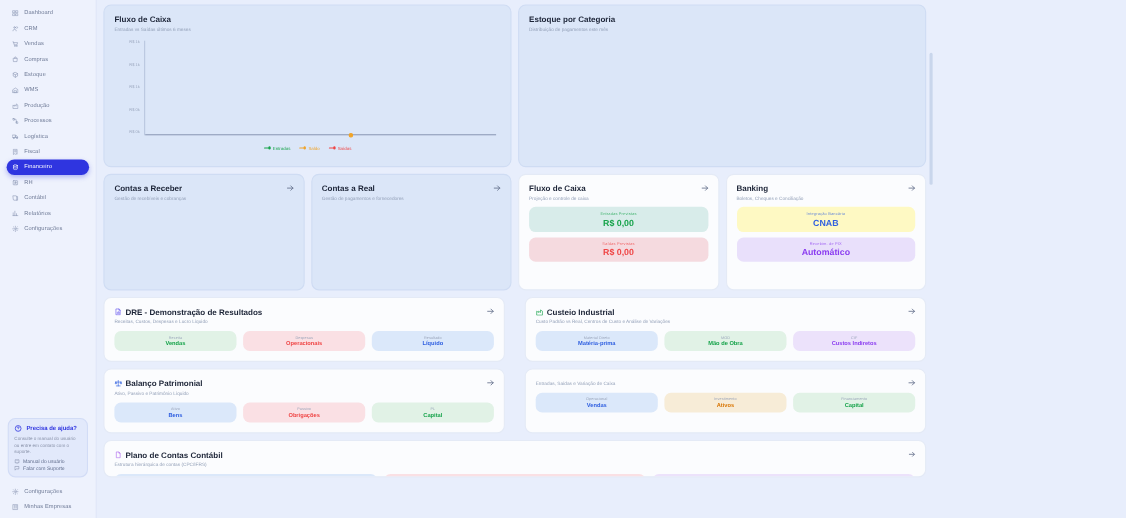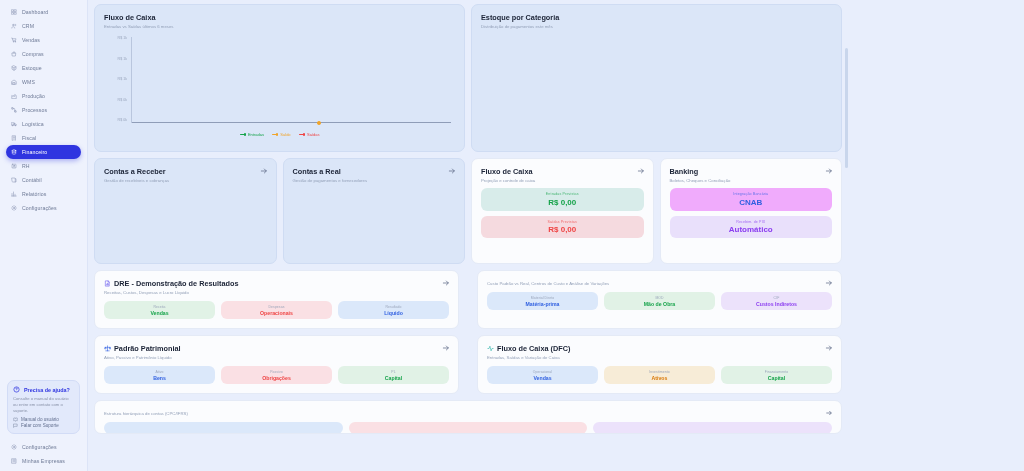--- a/index.html
+++ b/index.html
@@ -469,21 +469,21 @@
               <path d="M4 12h15"></path>
               <path d="M13 6l6 6-6 6"></path>
             </svg>
           </div>
         </section>
         <section class="card qcard white">
           <div class="card-title">
             <span>Banking</span>
           </div>
           <div class="card-sub">Boletos, Cheques e Conciliação</div>
-          <div class="stat" style="background:#f0abfc">
+          <div class="stat" style="background:#fef9c3">
             <div class="stat-label" style="color:#2f5fe0;opacity:.75">Integração Bancária</div>
             <div class="stat-value" style="color:#2f5fe0">CNAB</div>
           </div>
           <div class="stat" style="background:#e9e0fb">
             <div class="stat-label" style="color:#8b3df0;opacity:.75">Recebim. de PIX</div>
             <div class="stat-value" style="color:#8b3df0">Automático</div>
           </div>
           <div class="arrow">
             <svg viewBox="0 0 24 24" fill="none" stroke="currentColor" stroke-width="2.2" stroke-linecap="round" stroke-linejoin="round">
               <path d="M4 12h15"></path>
@@ -521,20 +521,28 @@
             </div>
           </div>
           <div class="arrow">
             <svg viewBox="0 0 24 24" fill="none" stroke="currentColor" stroke-width="2.2" stroke-linecap="round" stroke-linejoin="round">
               <path d="M4 12h15"></path>
               <path d="M13 6l6 6-6 6"></path>
             </svg>
           </div>
         </section>
         <section class="card white modcard">
+          <div class="card-title">
+            <span class="tico" style="color:#16a34a">
+              <svg viewBox="0 0 24 24" fill="none" stroke="currentColor" stroke-width="2" stroke-linecap="round" stroke-linejoin="round">
+                <path d="M3 21V10l6 4V10l6 4V6l6 4v11z"></path>
+              </svg>
+            </span>
+            <span>Custeio Industrial</span>
+          </div>
           <div class="card-sub">Custo Padrão vs Real, Centros de Custo e Análise de Variações</div>
           <div class="chips">
             <div class="chip" style="background:#dbe8fa">
               <div class="chip-label">Material Direto</div>
               <div class="chip-value" style="color:#2f5fe0">Matéria-prima</div>
             </div>
             <div class="chip" style="background:#e1f2e6">
               <div class="chip-label">MOD</div>
               <div class="chip-value" style="color:#16a34a">Mão de Obra</div>
             </div>
@@ -556,21 +564,21 @@
           <div class="card-title">
             <span class="tico" style="color:#2f5fe0">
               <svg viewBox="0 0 24 24" fill="none" stroke="currentColor" stroke-width="2" stroke-linecap="round" stroke-linejoin="round">
                 <path d="M12 3v17"></path>
                 <path d="M6 20h12"></path>
                 <path d="M4 8h16"></path>
                 <path d="M4 8l-2 5h4z"></path>
                 <path d="M20 8l-2 5h4z"></path>
               </svg>
             </span>
-            <span>Padrão Patrimonial</span>
+            <span>Balanço Patrimonial</span>
           </div>
           <div class="card-sub">Ativo, Passivo e Patrimônio Líquido</div>
           <div class="chips">
             <div class="chip" style="background:#dbe8fa">
               <div class="chip-label">Ativo</div>
               <div class="chip-value" style="color:#2f5fe0">Bens</div>
             </div>
             <div class="chip" style="background:#fae0e4">
               <div class="chip-label">Passivo</div>
               <div class="chip-value" style="color:#ef4444">Obrigações</div>
@@ -581,28 +589,20 @@
             </div>
           </div>
           <div class="arrow">
             <svg viewBox="0 0 24 24" fill="none" stroke="currentColor" stroke-width="2.2" stroke-linecap="round" stroke-linejoin="round">
               <path d="M4 12h15"></path>
               <path d="M13 6l6 6-6 6"></path>
             </svg>
           </div>
         </section>
         <section class="card white modcard">
-          <div class="card-title">
-            <span class="tico" style="color:#2bb3a8">
-              <svg viewBox="0 0 24 24" fill="none" stroke="currentColor" stroke-width="2" stroke-linecap="round" stroke-linejoin="round">
-                <path d="M3 12h4l3-8 4 16 3-8h4"></path>
-              </svg>
-            </span>
-            <span>Fluxo de Caixa (DFC)</span>
-          </div>
           <div class="card-sub">Entradas, Saídas e Variação de Caixa</div>
           <div class="chips">
             <div class="chip" style="background:#dbe8fa">
               <div class="chip-label">Operacional</div>
               <div class="chip-value" style="color:#2f5fe0">Vendas</div>
             </div>
             <div class="chip" style="background:#f7ecd7">
               <div class="chip-label">Investimento</div>
               <div class="chip-value" style="color:#d97706">Ativos</div>
             </div>
@@ -614,20 +614,29 @@
           <div class="arrow">
             <svg viewBox="0 0 24 24" fill="none" stroke="currentColor" stroke-width="2.2" stroke-linecap="round" stroke-linejoin="round">
               <path d="M4 12h15"></path>
               <path d="M13 6l6 6-6 6"></path>
             </svg>
           </div>
         </section>
       </div>
 
     <section class="card white lastcard">
+      <div class="card-title">
+        <span class="tico" id="last-icon" style="color: rgb(176, 109, 240);">
+          <svg viewBox="0 0 24 24" fill="none" stroke="currentColor" stroke-width="2">
+            <path d="M6 3h8l4 4v14H6z"></path>
+              <path d="M14 3v4h4"></path>
+          </svg>
+        </span>
+        <span>Plano de Contas Contábil</span>
+      </div>
       <div class="card-sub">Estrutura hierárquica de contas (CPC/IFRS)</div>
       <div class="chips" id="last-chips">
           <div class="chip" style="background: rgb(219, 232, 250); height: 12px;">
             <div class="chip-label"></div>
             <div class="chip-value" style="color:#2f5fe0"></div>
           </div>
           <div class="chip" style="background: rgb(250, 224, 228); height: 12px;">
             <div class="chip-label"></div>
             <div class="chip-value" style="color:#ef4444"></div>
           </div>

